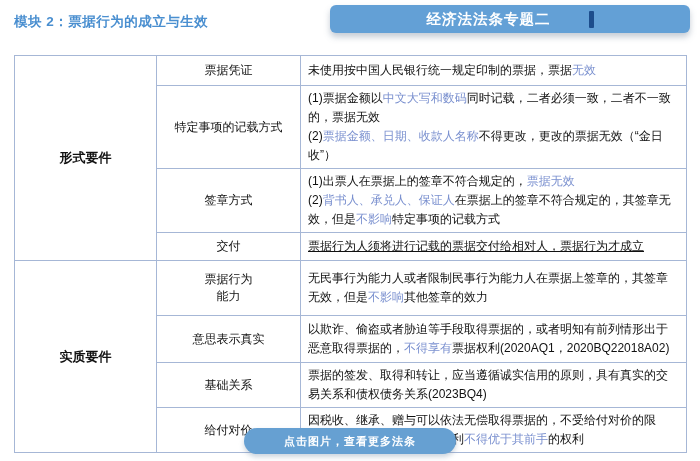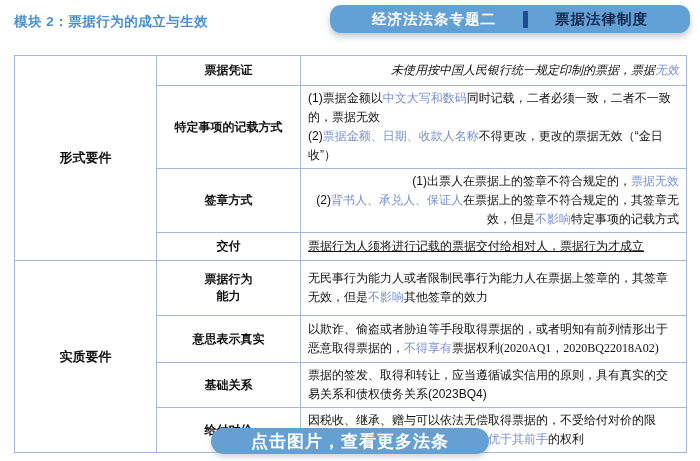--- a/index.html
+++ b/index.html
@@ -11,86 +11,85 @@
     --highlight:#7a90cf;
     --button-bg:#66a0d2;
   }
   *{box-sizing:border-box;margin:0;padding:0;}
   html,body{width:700px;height:461px;background:#ffffff;overflow:hidden;}
   body{font-family:"Liberation Sans","DejaVu Sans",sans-serif;color:#1a1a1a;position:relative;}
 
   .header{position:absolute;top:0;left:0;right:0;height:46px;}
   .page-title{position:absolute;left:14px;top:13px;font-size:13.5px;font-weight:bold;color:var(--title-color);letter-spacing:.5px;}
   .banner{position:absolute;right:10px;top:5px;width:360px;height:28px;background:var(--banner-bg);
-    border-radius:11px;display:flex;align-items:center;justify-content:center;gap:27px;
+    border-radius:6px;display:flex;align-items:center;justify-content:center;gap:38px;
     box-shadow:0 4px 6px rgba(90,110,135,.35);}
   .banner-left{color:#ffffff;font-weight:bold;font-size:14.5px;letter-spacing:1px;}
   .banner-divider{width:5px;height:17px;background:var(--banner-divider);border-radius:1px;display:inline-block;}
   .banner-right{color:var(--banner-right);font-weight:bold;font-size:14.5px;letter-spacing:1px;}
 
   table.req{position:absolute;left:14px;top:55px;width:672px;border-collapse:collapse;table-layout:fixed;}
   table.req td{border:1px solid var(--border);vertical-align:middle;}
   col.c1{width:142px;} col.c2{width:144px;} col.c3{width:386px;}
   .group-cell{text-align:center;font-weight:bold;font-size:13px;color:#111;}
-  .item-cell{text-align:center;font-weight:bold;font-size:12px;color:#111;white-space:pre-line;padding:2px 6px;line-height:17px;}
+  .item-cell{text-align:center;font-weight:normal;font-size:12px;color:#111;white-space:pre-line;padding:2px 6px;line-height:17px;}
   .content-cell{font-size:12px;line-height:19px;padding:3px 7px;white-space:pre-line;color:#111;}
   .content-cell .hl{color:var(--highlight);}
 
   .footer-button{position:absolute;left:50%;transform:translateX(-50%);top:428px;height:26px;
-    background:var(--button-bg);color:#ffffff;font-weight:bold;font-size:17px;letter-spacing:1px;
+    background:var(--button-bg);color:#ffffff;font-weight:bold;font-size:11px;letter-spacing:1px;
     border:none;border-radius:13px;padding:0 40px;display:flex;align-items:center;justify-content:center;
     box-shadow:0 3px 5px rgba(110,135,160,.35);cursor:pointer;}
 </style>
 </head>
 <body>
 
 <div class="header">
   <div class="page-title">模块 2：票据行为的成立与生效</div>
   <div class="banner">
     <span class="banner-left">经济法法条专题二</span>
     <span class="banner-divider"></span>
-    <span class="banner-right">票据法律制度</span>
   </div>
 </div>
 
 <table class="req">
   <colgroup>
       <col class="c1">
       <col class="c2">
       <col class="c3">
     </colgroup>
   <tbody>
       <tr>
         <td class="group-cell" rowspan="4">形式要件</td>
         <td class="item-cell" style="height: 30px;">票据凭证</td>
-        <td class="content-cell" style="text-align: right; font-style: italic;"><span>未使用按中国人民银行统一规定印制的票据，票据</span><span class="hl">无效</span></td>
+        <td class="content-cell" style="text-align: left;"><span>未使用按中国人民银行统一规定印制的票据，票据</span><span class="hl">无效</span></td>
       </tr>
       <tr>
         <td class="item-cell" style="height: 63px;">特定事项的记载方式</td>
         <td class="content-cell" style="text-align: left;"><span>(1)票据金额以</span><span class="hl">中文大写和数码</span><span>同时记载，二者必须一致，二者不一致的，票据无效
 (2)</span><span class="hl">票据金额、日期、收款人名称</span><span>不得更改，更改的票据无效（“金日收”）</span></td>
       </tr>
       <tr>
         <td class="item-cell" style="height: 60px;">签章方式</td>
-        <td class="content-cell" style="text-align: right;"><span>(1)出票人在票据上的签章不符合规定的，</span><span class="hl">票据无效</span><span>
+        <td class="content-cell" style="text-align: left;"><span>(1)出票人在票据上的签章不符合规定的，</span><span class="hl">票据无效</span><span>
 (2)</span><span class="hl">背书人、承兑人、保证人</span><span>在票据上的签章不符合规定的，其签章无效，但是</span><span class="hl">不影响</span><span>特定事项的记载方式</span></td>
       </tr>
       <tr>
         <td class="item-cell" style="height: 28px;">交付</td>
         <td class="content-cell" style="text-align: left; text-decoration: underline;"><span>票据行为人须将进行记载的票据交付给相对人，票据行为才成立</span></td>
       </tr>
       <tr>
         <td class="group-cell" rowspan="4">实质要件</td>
         <td class="item-cell" style="height: 55px;">票据行为
 能力</td>
         <td class="content-cell" style="text-align: left;"><span>无民事行为能力人或者限制民事行为能力人在票据上签章的，其签章无效，但是</span><span class="hl">不影响</span><span>其他签章的效力</span></td>
       </tr>
       <tr>
         <td class="item-cell" style="height: 47px;">意思表示真实</td>
-        <td class="content-cell" style="text-align: left; font-family: Liberation Serif, serif;"><span>以欺诈、偷盗或者胁迫等手段取得票据的，或者明知有前列情形出于恶意取得票据的，</span><span class="hl">不得享有</span><span>票据权利(2020AQ1，2020BQ22018A02)</span></td>
+        <td class="content-cell" style="text-align: left;"><span>以欺诈、偷盗或者胁迫等手段取得票据的，或者明知有前列情形出于恶意取得票据的，</span><span class="hl">不得享有</span><span>票据权利(2020AQ1，2020BQ22018A02)</span></td>
       </tr>
       <tr>
         <td class="item-cell" style="height: 40px;">基础关系</td>
         <td class="content-cell" style="text-align: left;"><span>票据的签发、取得和转让，应当遵循诚实信用的原则，具有真实的交易关系和债权债务关系(2023BQ4)</span></td>
       </tr>
       <tr>
         <td class="item-cell" style="height: 43px;">给付对价</td>
         <td class="content-cell" style="text-align: left;"><span>因税收、继承、赠与可以依法无偿取得票据的，不受给付对价的限制。但是，所享有的票据权利</span><span class="hl">不得优于其前手</span><span>的权利</span></td>
       </tr>
     </tbody>

